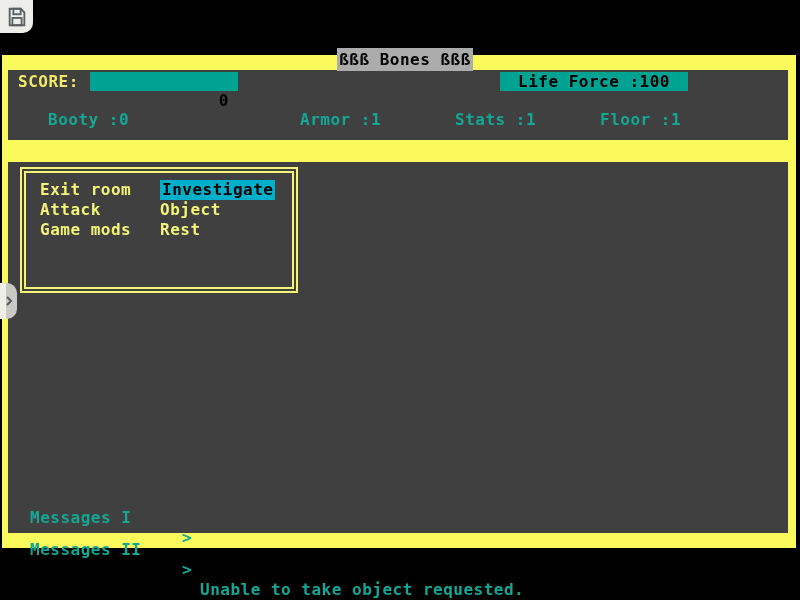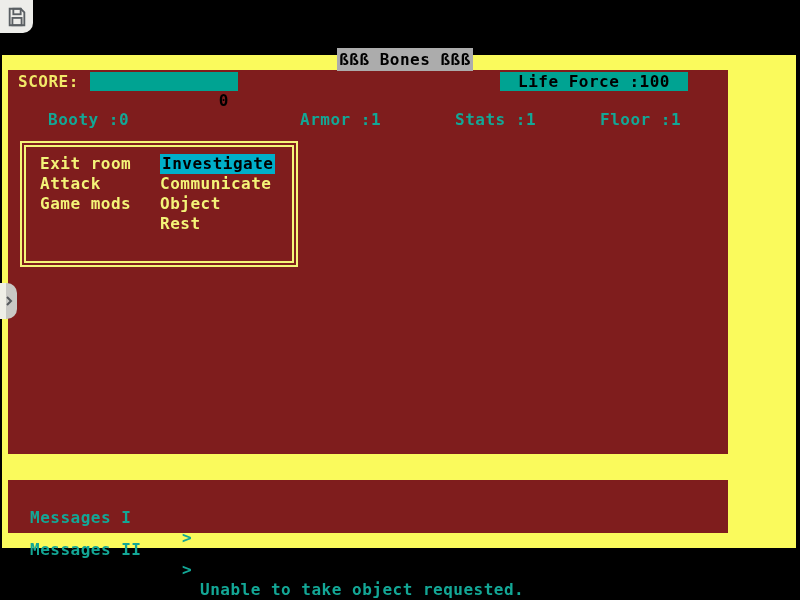--- a/index.html
+++ b/index.html
@@ -27,23 +27,23 @@
   
   .title-strip{
     position:absolute;left:337px;top:48px;width:136px;height:23px;
     background:var(--titleGray);color:#000;text-align:center;line-height:23px;z-index:3;
   }
 
   
   .frame{position:absolute;left:2px;top:55px;width:794px;height:493px;background:var(--frameYellow);z-index:1;}
 
   
-  .panel{position:absolute;left:8px;width:720px;background:#7f1d1d;z-index:2;}
+  .panel{position:absolute;left:8px;width:780px;background:#404040;z-index:2;}
   .score-panel{top:70px;height:70px;}
-  .main-panel{top:136px;height:318px;}
+  .main-panel{top:162px;height:318px;}
   .messages-panel{top:480px;height:53px;}
 
   .score-label{position:absolute;left:10px;top:2px;color:#F2E968;}
   .score-bar{
     position:absolute;left:82px;top:2px;width:148px;height:19px;background:var(--teal);
     color:#000;text-align:right;padding-right:9px;box-sizing:border-box;line-height:19px;
   }
   .life-force{
     position:absolute;left:492px;top:2px;height:19px;line-height:19px;
     background:var(--teal);color:#000;padding:0 18px;
@@ -110,21 +110,20 @@
   <div class="panel main-panel">
     <div class="menu-box">
       <div class="menu-inner">
         <div class="menu-col left">
           <div class="menu-item">Exit room</div>
           <div class="menu-item">Attack</div>
           <div class="menu-item">Game mods</div>
         </div>
         <div class="menu-col right">
           <div class="menu-item selected">Investigate</div>
-          <div class="menu-item">Communicate</div>
           <div class="menu-item">Object</div>
           <div class="menu-item">Rest</div>
         </div>
       </div>
     </div>
   </div>
 
   <button class="drawer-tab">
     <span style="display:flex;">
       <svg width="8" height="10" viewBox="0 0 8 10" fill="none" stroke="#55595c" stroke-width="2">

